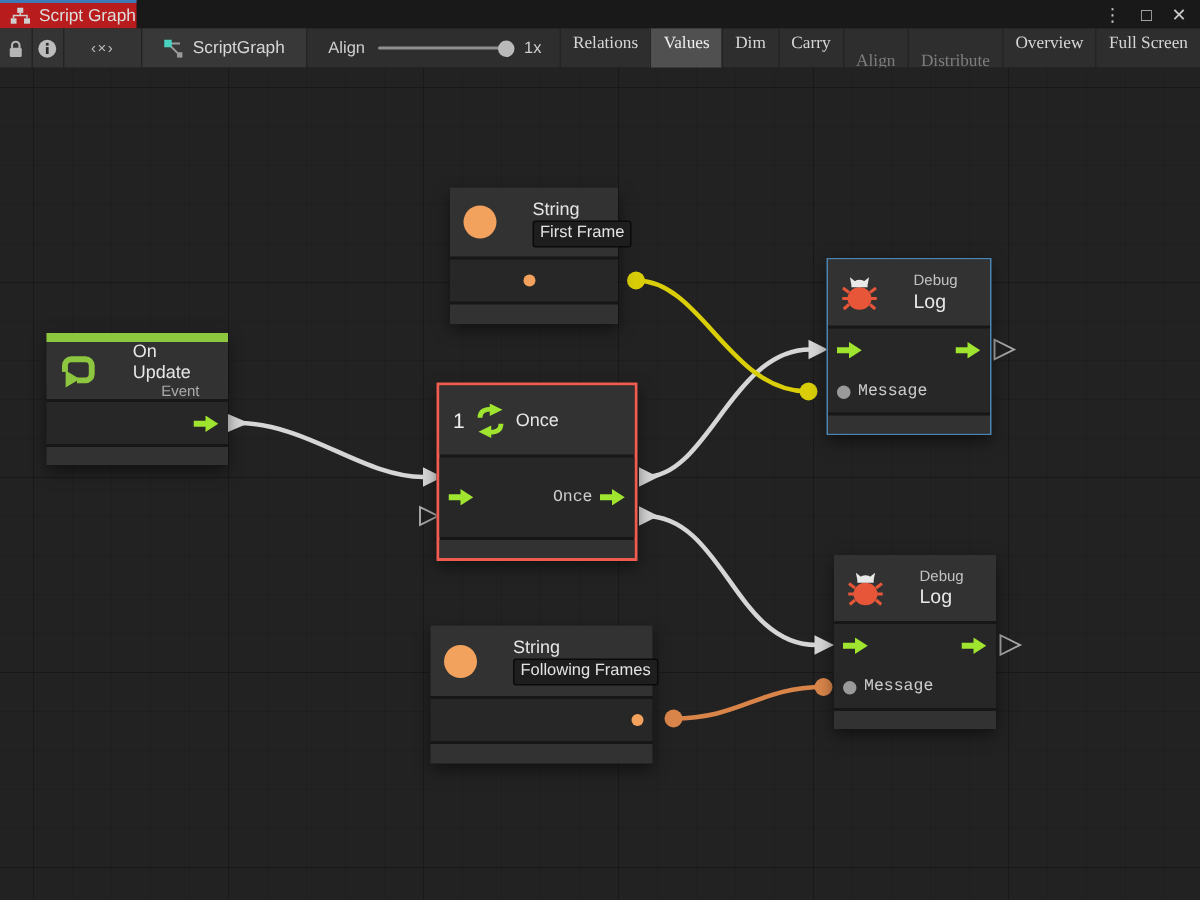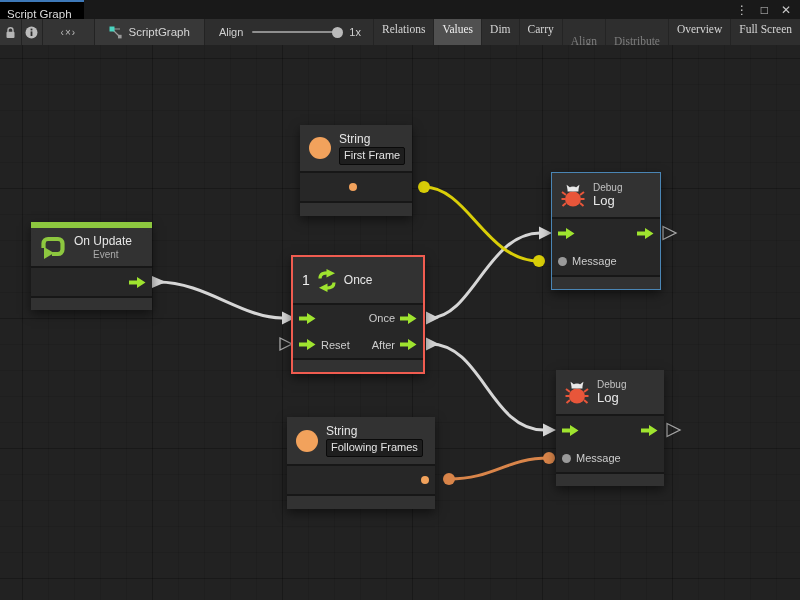--- a/index.html
+++ b/index.html
@@ -6,22 +6,22 @@
   html,body { width:800px; height:600px; overflow:hidden; }
   body {
     font-family: "Liberation Sans", sans-serif;
     background:#222222; color:#e2e2e2; position:relative;
     -webkit-font-smoothing:antialiased;
   }
 
   
   .titlebar { position:absolute; top:0; left:0; right:0; height:19px;
     background:#191919; display:flex; align-items:stretch; }
-  .tab { display:inline-flex; align-items:center; gap:6px; padding:0 12px 0 7px;
-    background:#000000; border-top:2px solid #3d78b8; font-size:11.5px; color:#dddddd;flex-direction:column; }
+  .tab { display:inline-flex; align-items:center; gap:6px; padding:0 0 0 7px;
+    background:#b91c1c; border-top:2px solid #3d78b8; font-size:11.5px; color:#dddddd; }
   .win-controls { margin-left:auto; display:flex; align-items:center; gap:13px;
     padding-right:9px; color:#c9c9c9; font-size:12px; }
   .win-controls span { line-height:1; cursor:default; }
 
   
   .toolbar { position:absolute; top:19px; left:0; right:0; height:26px;
     background:#2e2e2e; display:flex; align-items:stretch; font-size:11.5px; }
   .tbtn { display:flex; align-items:center; justify-content:center;
     background:#343434; border-right:1px solid #232323; color:#bdbdbd; }
   .tbtn.sq { width:26px; }
@@ -46,26 +46,26 @@
       linear-gradient(90deg, rgba(0,0,0,0.20) 1px, transparent 1px),
       linear-gradient(rgba(0,0,0,0.09) 1px, transparent 1px),
       linear-gradient(90deg, rgba(0,0,0,0.09) 1px, transparent 1px);
     background-size:130px 130px, 130px 130px, 26px 26px, 26px 26px;
     background-position:-4px 13px, 22px 0, -4px 13px, 22px 0; }
   .wires { position:absolute; top:0; left:0; width:800px; height:555px; }
 
   
   .node { position:absolute; display:flex; flex-direction:column; gap:2px;
     background:#171717; box-shadow:0 4px 10px rgba(0,0,0,0.5); }
-  .n-header { background:#323232; display:flex; align-items:center; gap:8px; padding:4px 9px; }
+  .n-header { background:#323232; display:flex; align-items:center; gap:24px; padding:4px 9px; }
   .n-body { background:#272727; display:flex; flex-direction:column; justify-content:center; }
   .n-footer { background:#323232; }
   .n-title { font-size:12px; color:#e6e6e6; }
   .n-sub { font-size:10px; color:#ababab; margin-top:1px;padding-left:19px; }
-  .port-row { display:flex; align-items:center; padding:0 6px; gap:5px; }
+  .port-row { display:flex; align-items:center; padding:0 6px; gap:5px;font-family:Liberation Mono, monospace; }
   .port-label { font-size:11px; color:#cdcdcd; }
   .spacer { flex:1; }
   .string-circle { width:22px; height:22px; border-radius:50%;
     background:var(--string-orange); flex:none; }
   .value-field { background:#1e1e1e; border:1px solid #0a0a0a; border-radius:2px;
     padding:1px 4px 2px; font-size:11px; color:#e3e3e3; margin-top:1px;
     white-space:nowrap; line-height:13px; }
   .out-dot { width:8px; height:8px; border-radius:50%; background:var(--string-orange); }
   .msg-dot { width:9px; height:9px; border-radius:50%; background:#9a9a9a; flex:none; }
   .parrow { display:flex; flex:none; }
@@ -275,31 +275,20 @@
       <div class="port-row row1">
         <svg class="parrow" width="17" height="11" viewBox="0 0 17 11">
           <path d="M0 3.5 h8 V0 l8.5 5.5 -8.5 5.5 V7.5 H0 z" style="fill:var(--flow-green)"></path>
           </svg>
         <div class="spacer"></div>
         <span class="port-label">Once</span>
         <svg class="parrow" width="17" height="11" viewBox="0 0 17 11">
           <path d="M0 3.5 h8 V0 l8.5 5.5 -8.5 5.5 V7.5 H0 z" style="fill:var(--flow-green)"></path>
           </svg>
       </div>
-      <div class="port-row row2">
-        <svg class="parrow" width="17" height="11" viewBox="0 0 17 11">
-          <path d="M0 3.5 h8 V0 l8.5 5.5 -8.5 5.5 V7.5 H0 z" style="fill:var(--flow-green)"></path>
-          </svg>
-        <span class="port-label">Reset</span>
-        <div class="spacer"></div>
-        <span class="port-label">After</span>
-        <svg class="parrow" width="17" height="11" viewBox="0 0 17 11">
-          <path d="M0 3.5 h8 V0 l8.5 5.5 -8.5 5.5 V7.5 H0 z" style="fill:var(--flow-green)"></path>
-          </svg>
-      </div>
     </div>
     <div class="n-footer"></div>
   </div>
 
   <div class="node debug-node" id="node-debug-top">
     <div class="n-header">
       <svg width="24" height="26" viewBox="0 0 24 26">
         <path d="M5 13 L1 10 M4.6 17 L0.5 17 M5 21 L1.5 24 M19 13 L23 10 M19.4 17 L23.5 17 M19 21 L22.5 24" style="stroke:var(--bug-red)" stroke-width="2" fill="none"></path>
         <ellipse cx="12" cy="17" rx="8" ry="7.5" style="fill:var(--bug-red)"></ellipse>
         <path d="M6.5 9.5 a5.5 5 0 0 1 11 0 z" fill="#e9e9e9"></path>

